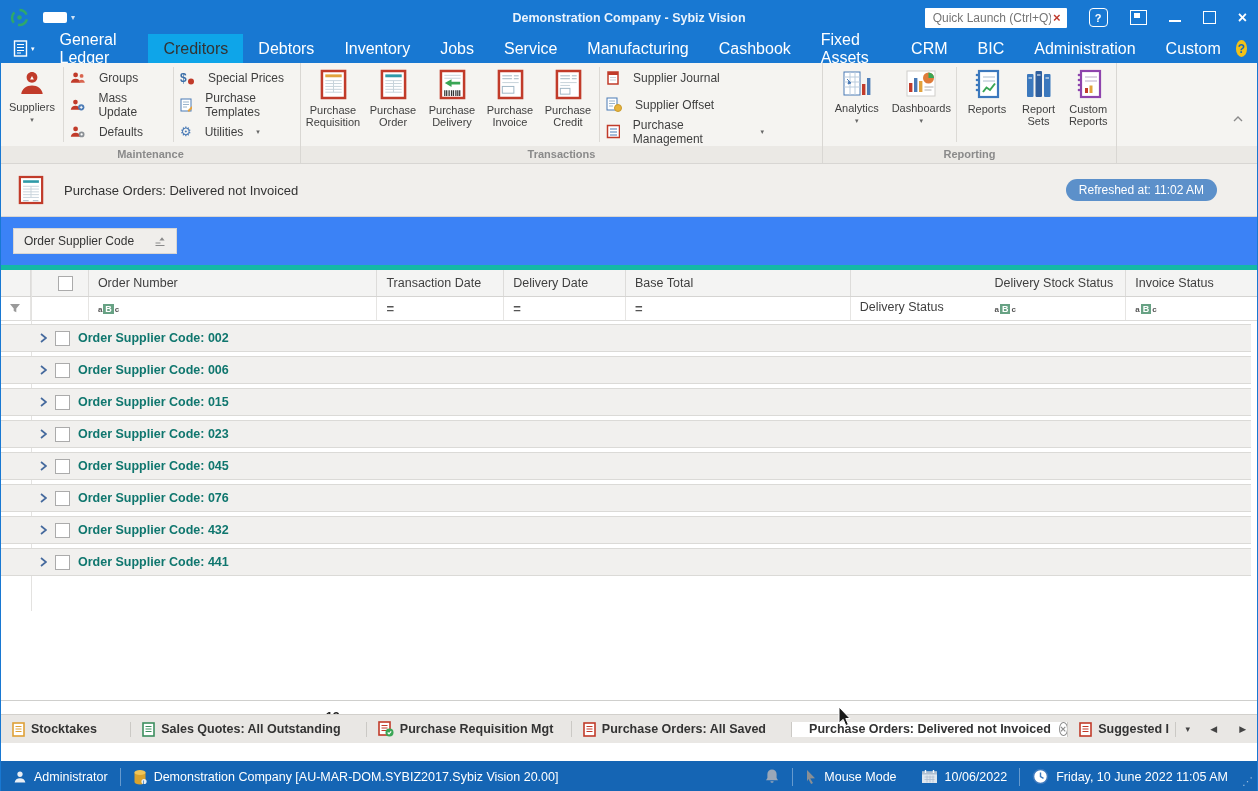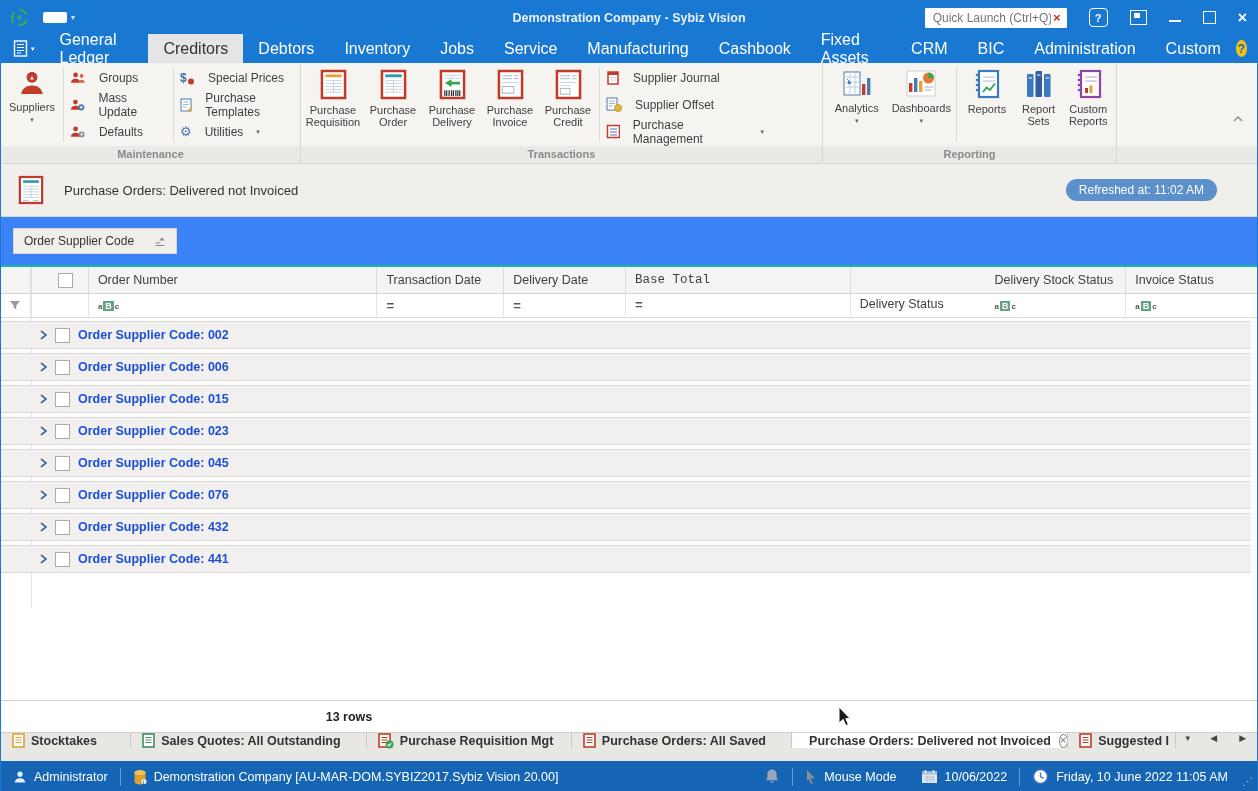--- a/index.html
+++ b/index.html
@@ -28,21 +28,21 @@
   .tb-pop i{position:absolute;left:3px;top:2px;width:6px;height:5px;background:#fff;}
   .tb-min{width:12px;height:2px;background:#fff;margin-top:6px;}
   .tb-max{width:11px;height:11px;border:1.6px solid #fff;}
   .tb-close{font-size:16px;font-weight:bold;line-height:1;}
 
   
   .menubar{position:absolute;top:33px;left:0;right:0;height:29px;background:#1878d2;
            display:flex;align-items:stretch;color:#fff;}
   .appbtn{display:flex;align-items:center;gap:3px;padding:0 10px 0 12px;}
   .mtab{display:flex;align-items:center;padding:0 15px;font-size:16px;cursor:default;}
-  .mtab.active{background:#e5e5e5;color:#333;}
+  .mtab.active{background:#0ea5e9;color:#333;}
   .menu-help{margin-left:auto;margin-right:10px;align-self:center;width:17px;height:17px;
        border-radius:50%;background:#f2c118;color:#1566b7;font-weight:bold;font-size:12px;
        display:flex;align-items:center;justify-content:center;}
 
   
   .ribbon{position:absolute;top:62px;left:0;right:0;height:100px;background:#f5f4f1;
           display:flex;align-items:stretch;}
   .rgroup{display:flex;flex-direction:column;border-right:1px solid #d9d7d3;}
   .rbody{height:83px;display:flex;align-items:stretch;padding:0 2px;}
   .rcaption{height:17px;background:#ebe9e5;color:#8a8a8a;font-weight:bold;font-size:11px;
@@ -65,60 +65,60 @@
          padding:4px 13px;font-size:12px;}
 
   
   .gbpanel{position:absolute;top:216px;left:0;right:0;height:48px;background:#3b82f6;}
   .chip{position:absolute;left:12px;top:11px;height:26px;background:#f0eeeb;
         border:1px solid #d8d6d3;display:flex;align-items:center;gap:20px;
         padding:0 10px;box-sizing:border-box;color:#333;}
 
   
   .grid{position:absolute;top:264px;left:0;right:0;bottom:60px;background:#fff;
-        border-top:2px solid #14b8a6;}
+        border-top:5px solid #14b8a6;}
   .hrow{display:flex;height:26px;background:#f4f4f3;border-bottom:1px solid #d5d4d2;}
   .hcell{box-sizing:border-box;border-right:1px solid #dddcda;padding-left:9px;
          display:flex;align-items:center;color:#3f3f3f;font-size:12.5px;}
   .frow{display:flex;height:23px;background:#fff;border-bottom:1px solid #dcdbd9;}
   .fcell{box-sizing:border-box;border-right:1px solid #e6e5e3;padding-left:9px;
          display:flex;align-items:center;color:#666;}
   .c-ind{width:30px;padding-left:0;justify-content:center;}
   .c-cb{width:58px;}
   .c-on{width:289px;}
   .c-td{width:127px;}
   .c-dd{width:122px;}
-  .c-bt{width:225px;font-family:Liberation Mono, monospace;}
+  .c-bt{width:225px;}
   .c-ds{width:135px;margin-top:37px;}
   .c-dss{width:141px;}
   .c-is{width:131px;border-right:none;}
   .cb{width:15px;height:15px;background:#fff;border:1px solid #ababab;box-sizing:border-box;}
   .hrow .cb{margin-left:18px;}
   .abc{display:flex;align-items:flex-end;font-size:8px;font-weight:bold;color:#555;gap:1px;}
   .abc .b{background:#67a284;color:#fff;font-size:9px;padding:0 2px;line-height:10px;}
   .eq{font-size:13px;color:#555;font-weight:bold;}
   .rows{position:absolute;top:50px;left:0;right:6px;display:flex;flex-direction:column;
         gap:4px;padding-top:4px;}
   .grow{height:28px;background:#f1f0ee;border-top:1px solid #dbdad7;
         border-bottom:1px solid #dbdad7;box-sizing:border-box;display:flex;
         align-items:center;padding-left:38px;gap:8px;}
-  .glabel{font-weight:bold;color:#1d4ed8;font-size:12.5px;}
+  .glabel{font-weight:bold;color:#0f766e;font-size:12.5px;}
   .indline{position:absolute;left:30px;top:0;width:1px;height:341px;background:#e3e2e0;}
   .rowarrow{position:absolute;left:8px;top:59px;color:#e0913f;font-weight:bold;
             font-size:14px;}
 
   
   .summary{position:absolute;left:0;right:0;top:699px;height:32px;background:#fff;
            border-top:1px solid #cfcfcd;box-sizing:border-box;}
   .summary b{position:absolute;left:302px;width:92px;text-align:center;top:9px;
              color:#222;font-size:12.5px;}
 
   
-  .tabbar{position:absolute;left:0;right:0;top:731px;height:40px;background:#e9e7e4;
-          display:flex;align-items:flex-start;border-top:1px solid #d2d0cc;
+  .tabbar{position:absolute;left:0;right:0;top:713px;height:29px;background:#e9e7e4;
+          display:flex;align-items:center;border-top:1px solid #d2d0cc;
           box-sizing:border-box;}
   .btab{display:flex;align-items:center;gap:6px;padding:0 11px;border-right:1px solid #cbc9c5;
         font-weight:bold;color:#333;font-size:12.5px;white-space:nowrap;overflow:hidden;}
   .btab.active{background:#fff;}
   .tab-close{width:14px;height:14px;border:1.4px solid #8e8e8e;border-radius:50%;color:#8e8e8e;
         font-size:8px;display:flex;align-items:center;justify-content:center;
         box-sizing:border-box;font-weight:bold;margin-left:2px;}
   .tnav{display:flex;align-items:center;justify-content:center;width:32px;color:#444;
         font-size:9px;}
 

